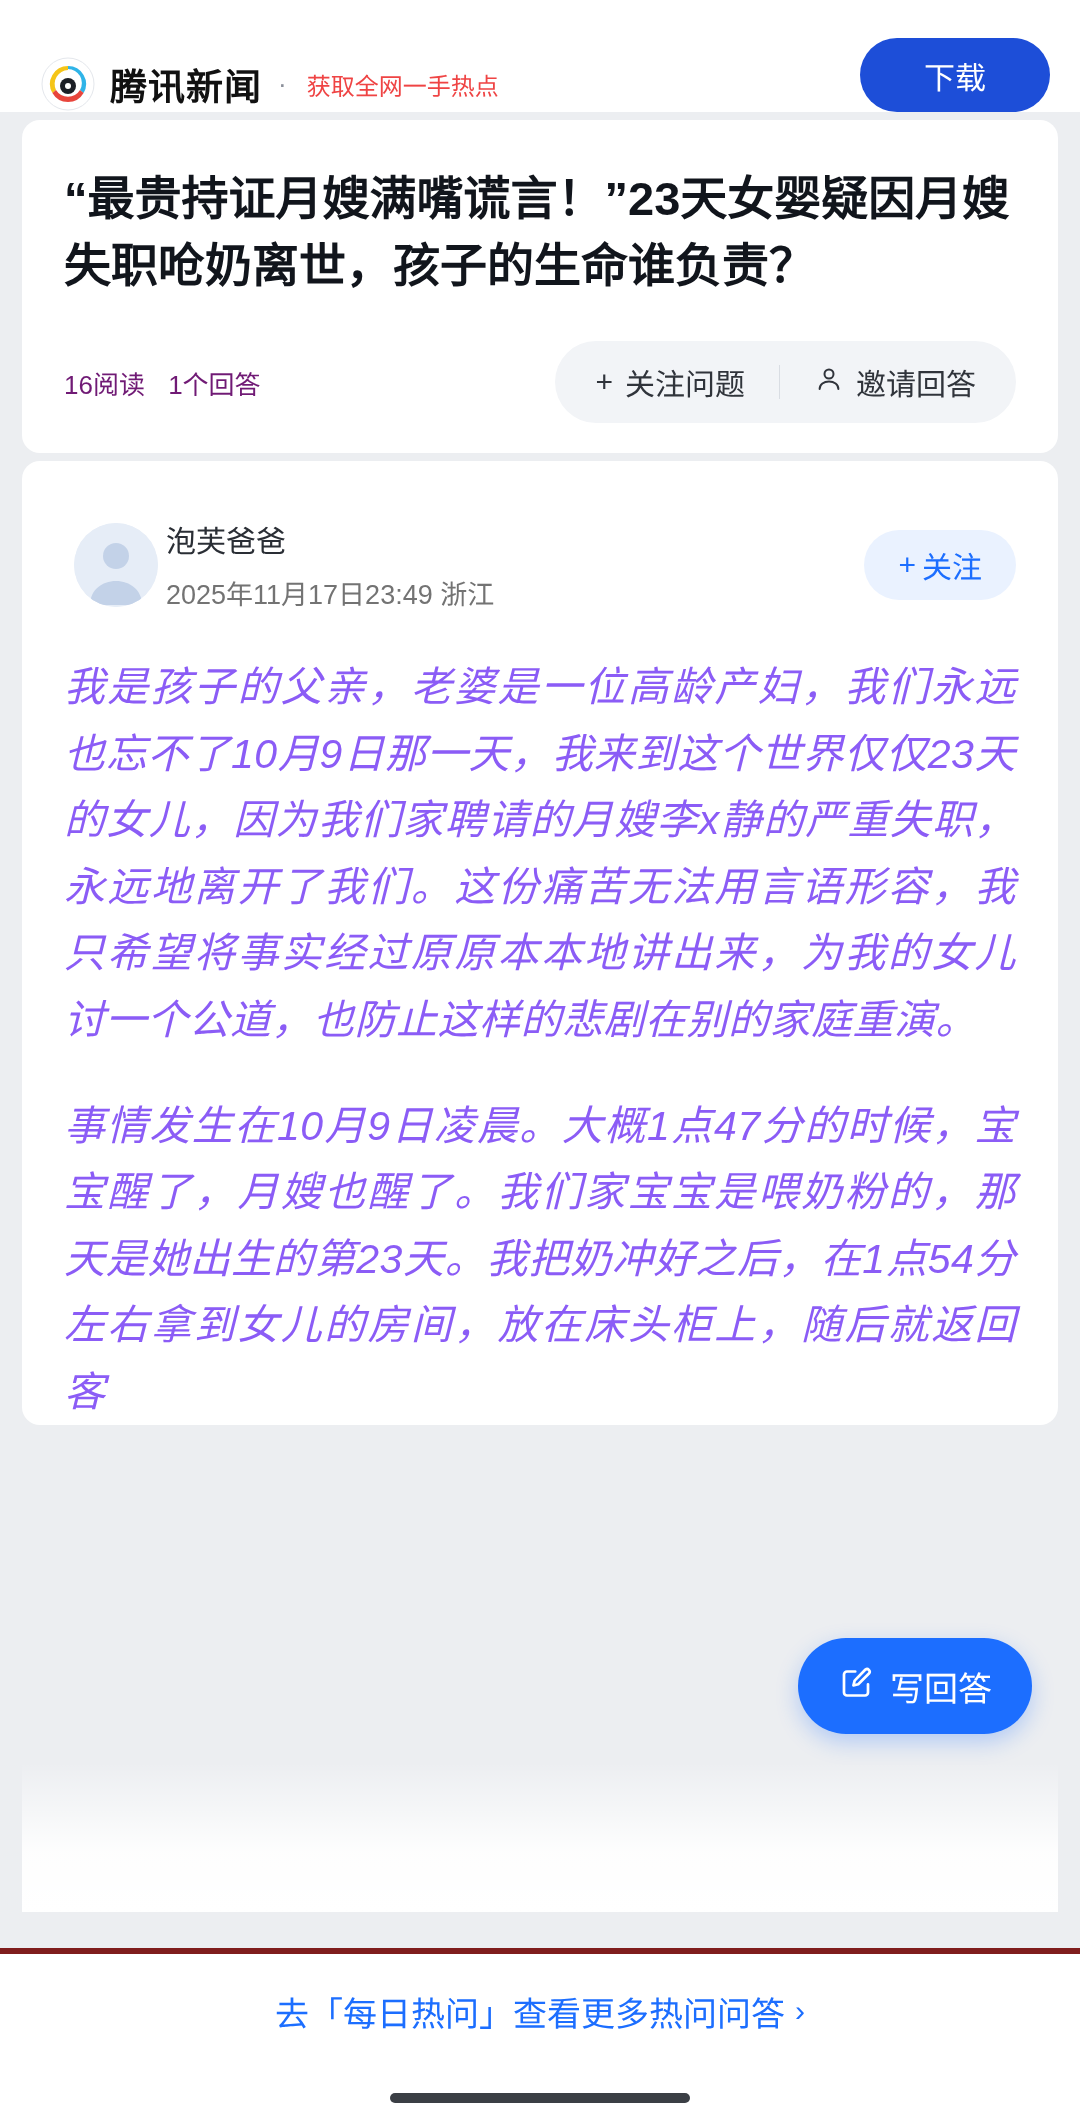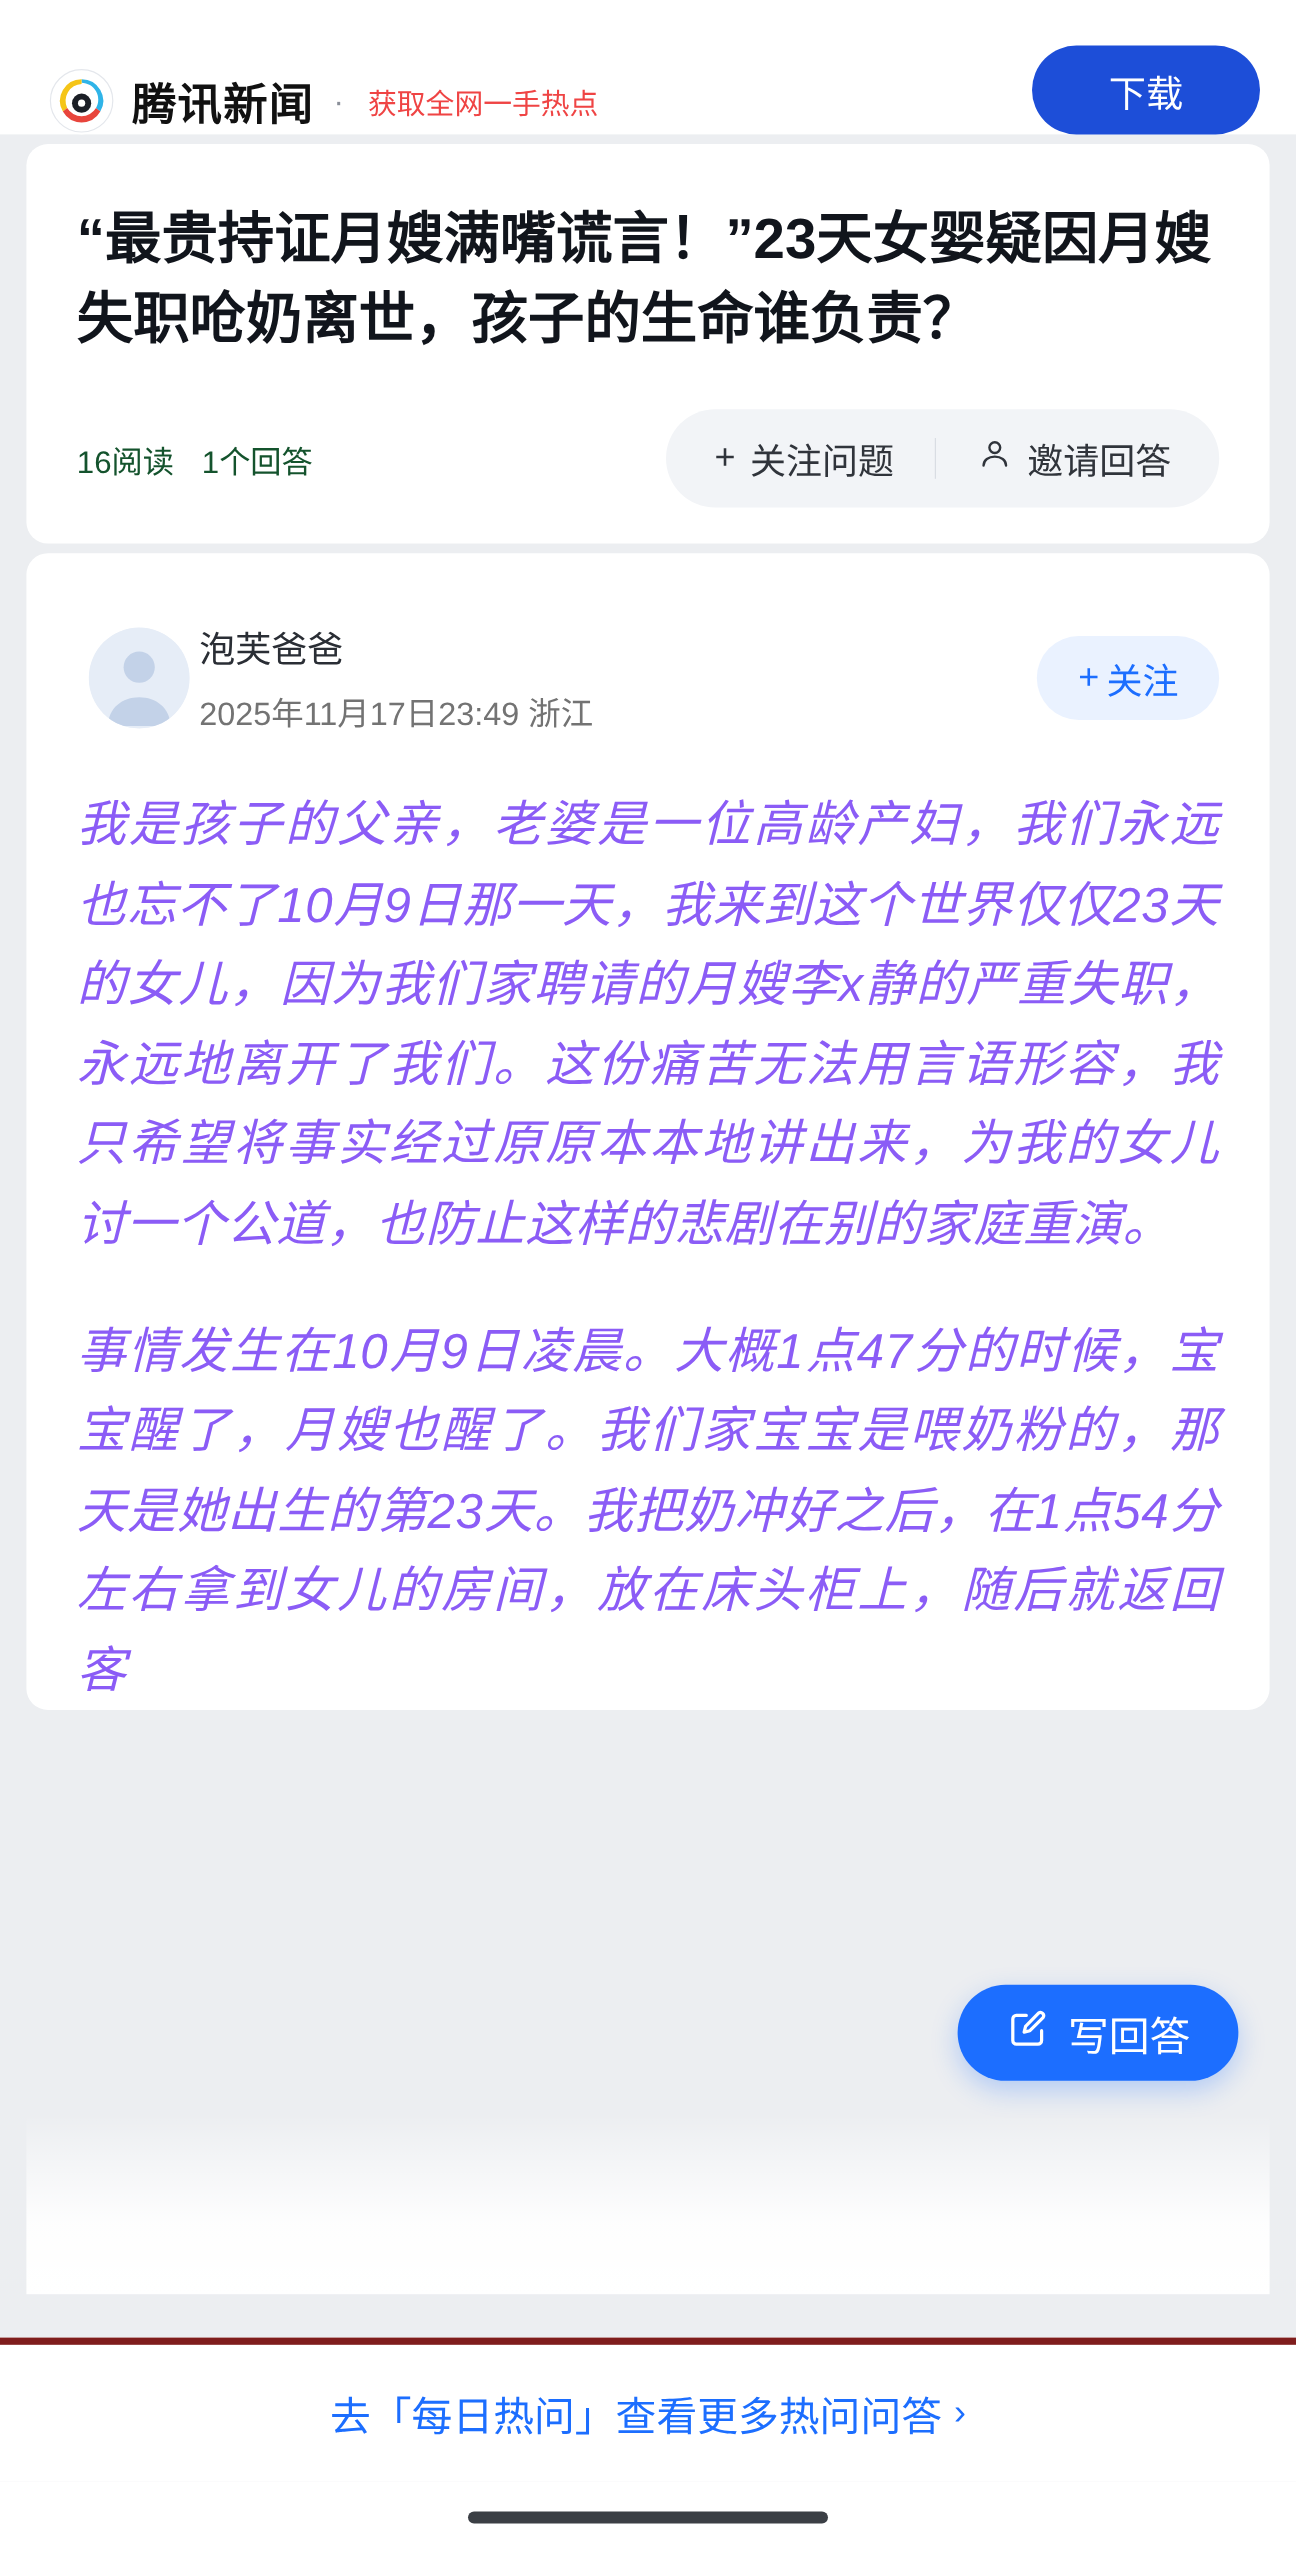--- a/index.html
+++ b/index.html
@@ -102,21 +102,21 @@
     letter-spacing: 0px;
   }
   .question-meta-row {
     margin-top: 42px;
     display: flex;
     align-items: center;
     gap: 0;
   }
   .q-stats {
     font-size: 26px;
-    color: #14532d;
+    color: #701a75;
     white-space: nowrap;
     flex: 0 0 auto;
   }
   .q-stats span + span { margin-left: 16px; }
   .q-actions {
     margin-left: auto;
     display: flex;
     align-items: center;
     background: #f2f4f7;
     border-radius: 44px;
@@ -207,21 +207,21 @@
     height: 150px;
     background: linear-gradient(to bottom, rgba(255,255,255,0) 0%, rgba(255,255,255,0.92) 60%, #ffffff 100%);
     pointer-events: none;
   }
 
   
   .write-btn {
     position: absolute;
     right: 48px;
     bottom: 178px;
-    height: 80px;
+    height: 96px;
     border-radius: 48px;
     background: #1c6eff;
     color: #ffffff;
     font-size: 34px;
     display: flex;
     align-items: center;
     gap: 16px;
     padding: 16px 40px;
     border: none;
     cursor: pointer;

